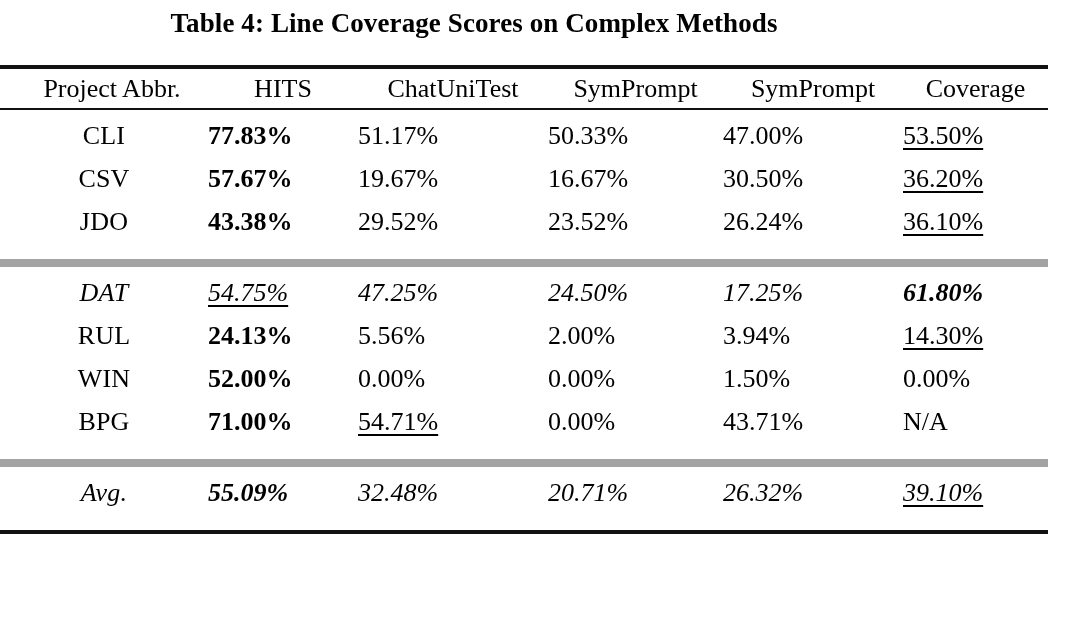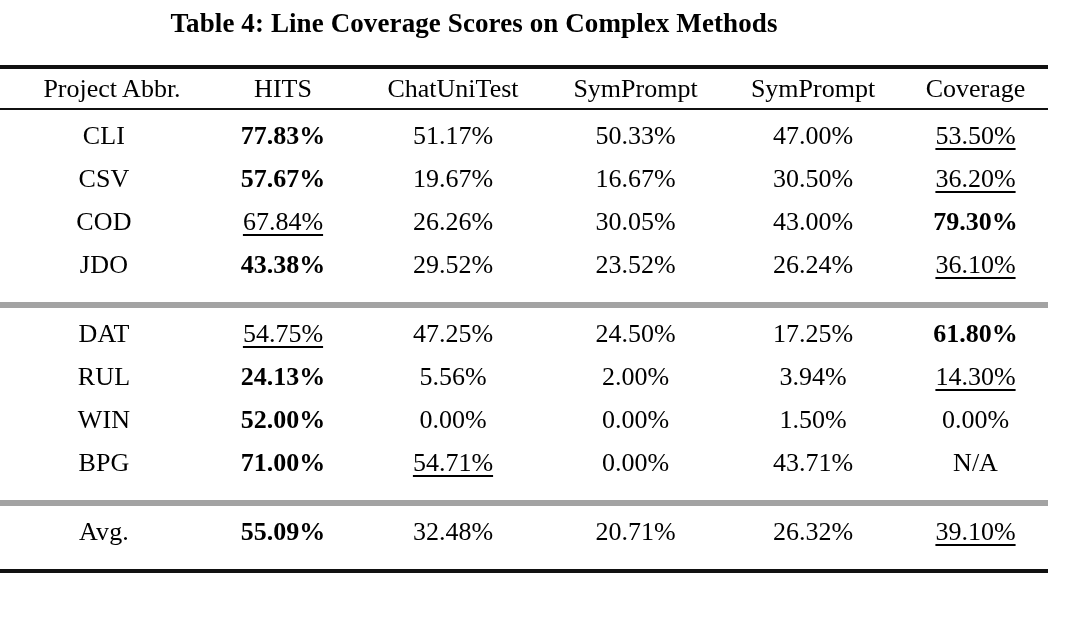--- a/index.html
+++ b/index.html
@@ -58,39 +58,39 @@
     text-align: center;
     padding-top: 9px;
     padding-bottom: 9px;
   }
   th.col-head.first,
   td.proj {
     text-align: center;
     padding-left: 16px;
   }
   td.val {
-    text-align: center;
+    text-align: left;
   }
   td.proj {
     letter-spacing: 0.2px;
   }
   tr.data-row td {
     padding-top: 2px;
     padding-bottom: 2px;
   }
   tr.first-in-group td {
     padding-top: 6px;
   }
   tr.last-in-group td {
     padding-bottom: 18px;
   }
   
   .rule-top td, .rule-top th { border-top: 4px solid #111; }
   .rule-head td, .rule-head th { border-top: 2px solid #111; }
-  .rule-mid td { border-top: 6px solid #a3a3a3; }
+  .rule-mid td { border-top: 8px solid #a3a3a3; font-style: italic; }
   .rule-bottom td { border-top: 4px solid #111; }
 
   .b { font-weight: bold; }
   .u {
     text-decoration: underline;
     text-decoration-thickness: 2px;
     text-underline-offset: 4px;
   }
   .spacer-row td { height: 4px; padding: 0; line-height: 0; font-size: 0; }
 </style>
@@ -131,28 +131,20 @@
             <td class="val"><span class="u">53.50%</span></td>
           </tr>
           <tr class="data-row">
             <td class="proj">CSV</td>
             <td class="val"><span class="b">57.67%</span></td>
             <td class="val"><span>19.67%</span></td>
             <td class="val"><span>16.67%</span></td>
             <td class="val"><span>30.50%</span></td>
             <td class="val"><span class="u">36.20%</span></td>
           </tr>
-          <tr class="data-row">
-            <td class="proj">COD</td>
-            <td class="val"><span class="u">67.84%</span></td>
-            <td class="val"><span>26.26%</span></td>
-            <td class="val"><span>30.05%</span></td>
-            <td class="val"><span>43.00%</span></td>
-            <td class="val"><span class="b">79.30%</span></td>
-          </tr>
           <tr class="data-row last-in-group">
             <td class="proj">JDO</td>
             <td class="val"><span class="b">43.38%</span></td>
             <td class="val"><span>29.52%</span></td>
             <td class="val"><span>23.52%</span></td>
             <td class="val"><span>26.24%</span></td>
             <td class="val"><span class="u">36.10%</span></td>
           </tr>
           <tr class="data-row rule-mid first-in-group">
             <td class="proj">DAT</td>

